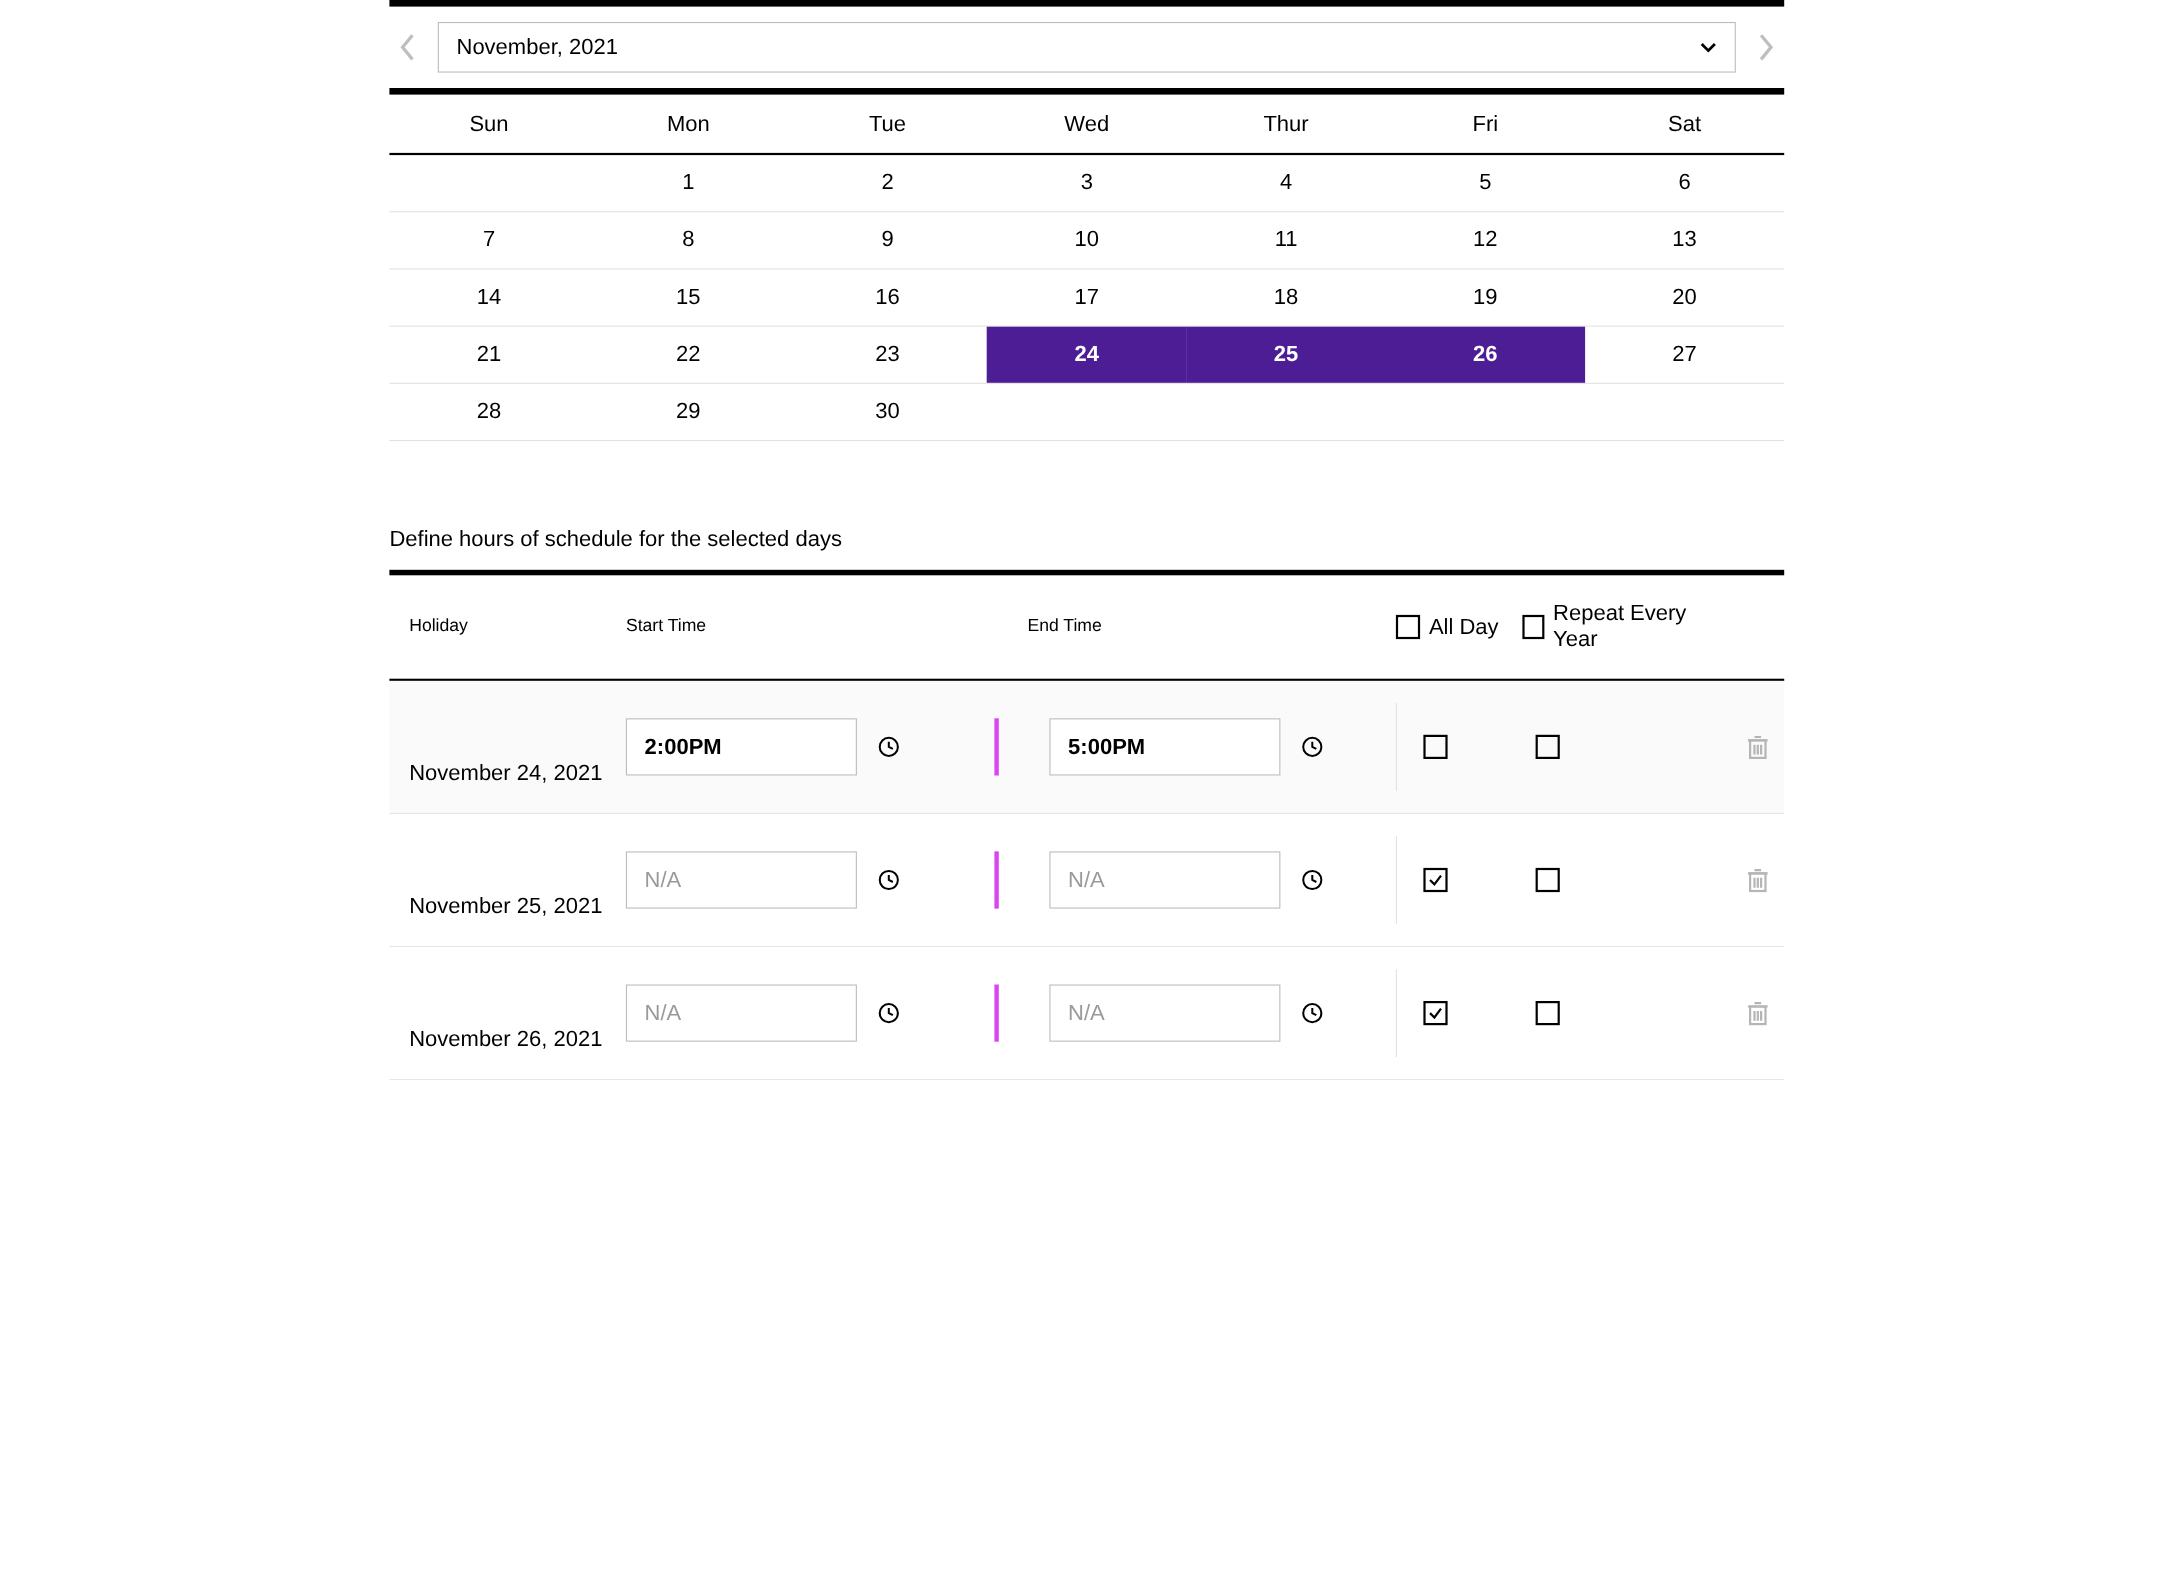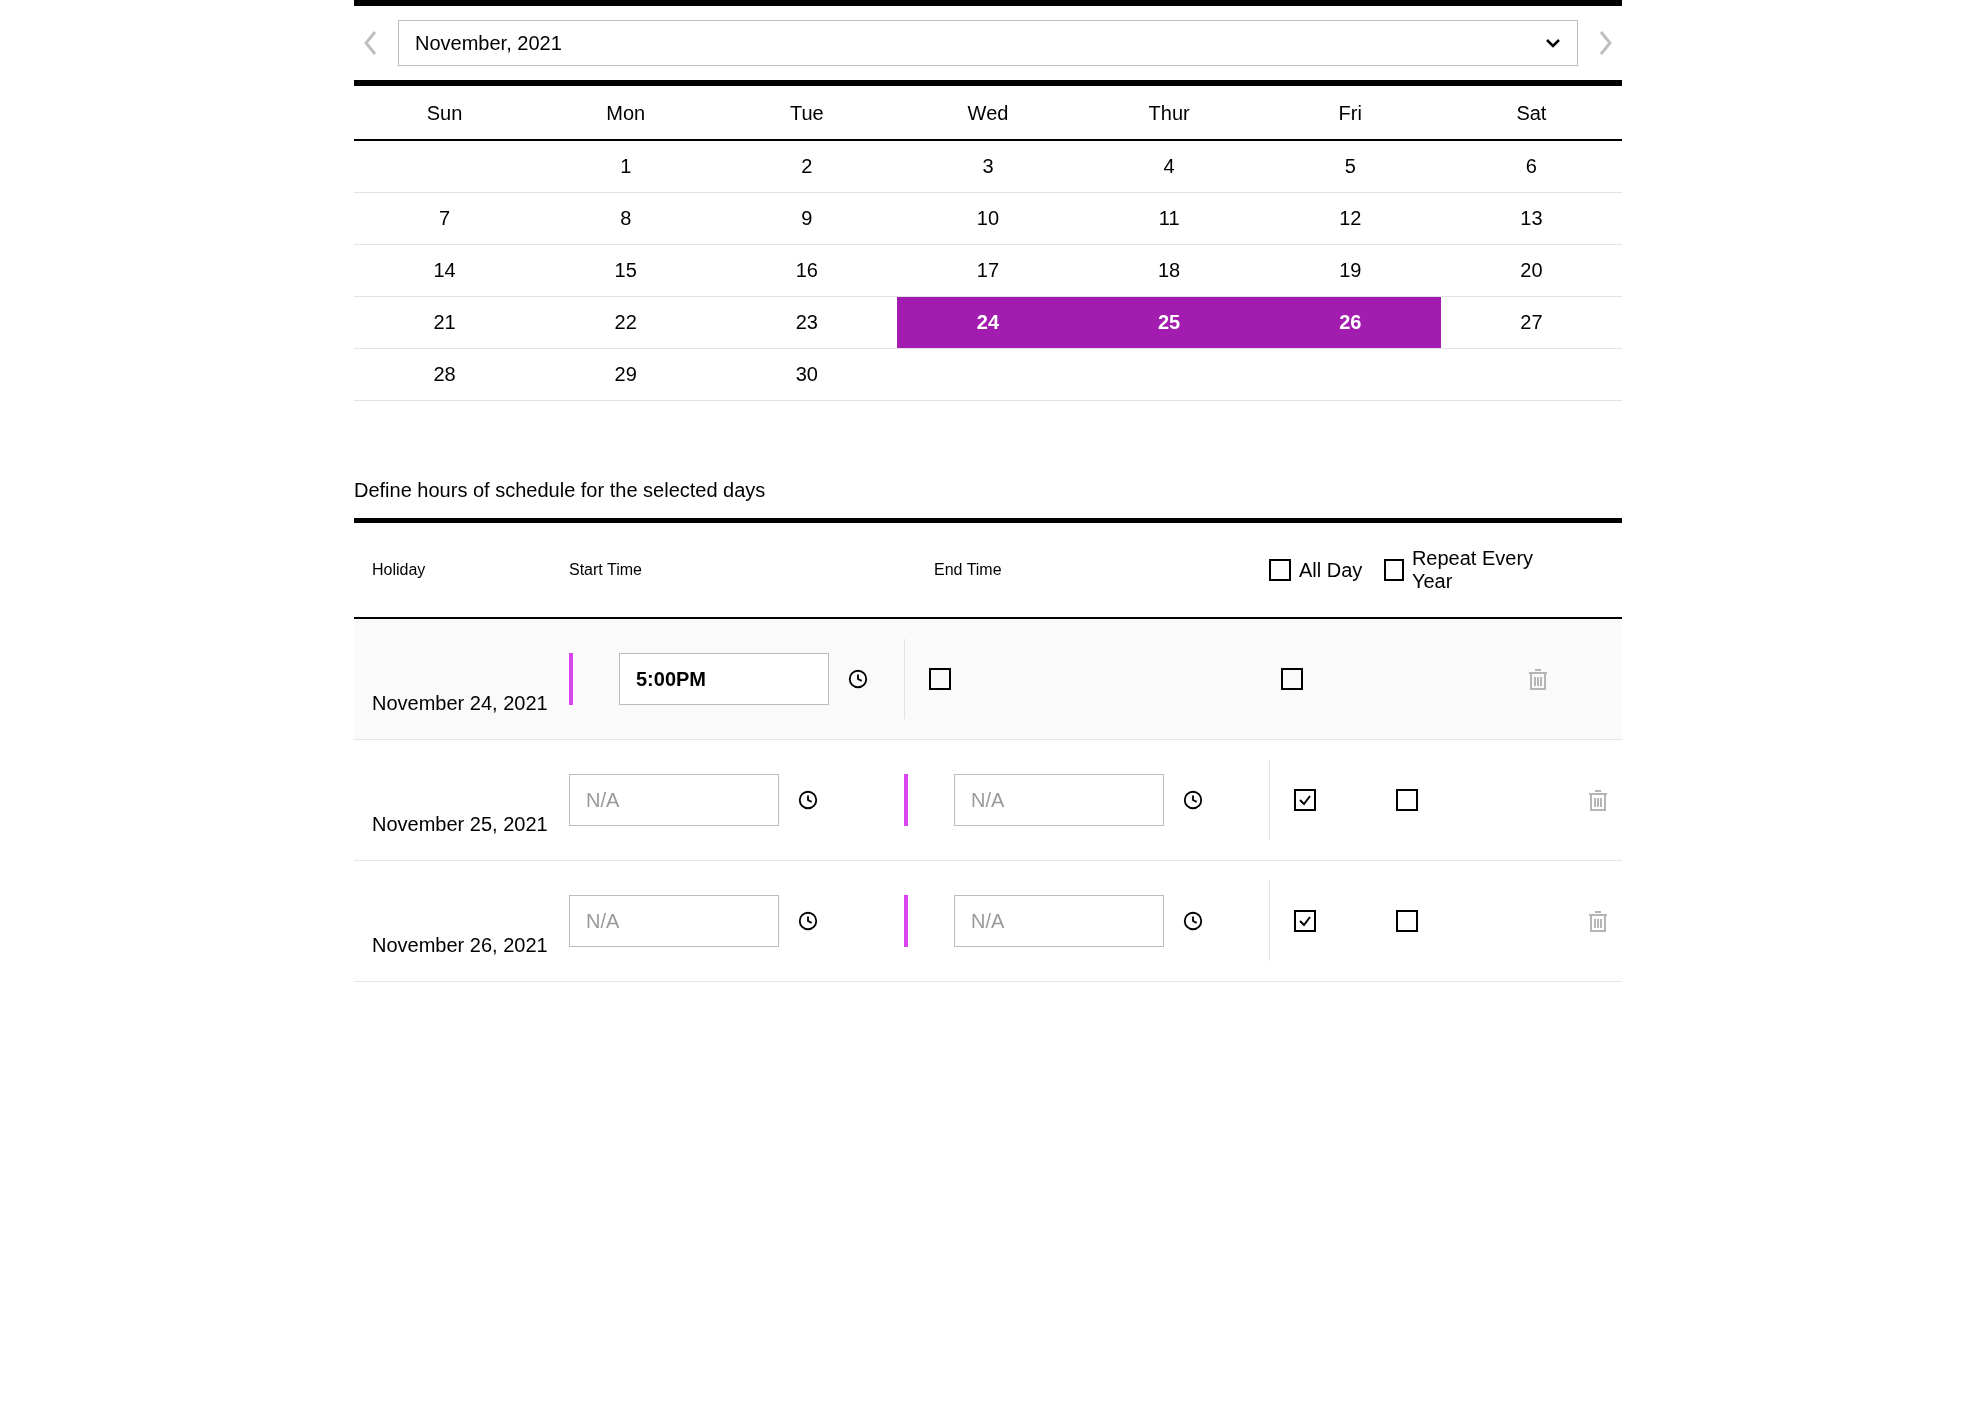--- a/index.html
+++ b/index.html
@@ -73,21 +73,21 @@
     border-bottom: 1px solid #e2e2e2;
   }
   .cal-body .day {
     text-align: center;
     padding: 14px 0;
     font-size: 20px;
     cursor: pointer;
   }
   .cal-body .day.empty { cursor: default; }
   .cal-body .day.selected {
-    background: #a21caf;
+    background: #4c1d95;
     color: #fff;
     font-weight: 700;
   }
 
   
   .schedule-title {
     margin-top: 78px;
     margin-bottom: 16px;
     font-size: 20px;
   }
@@ -294,20 +294,29 @@
               <polyline points="2,7 6,11 12,3" fill="none" stroke="#000" stroke-width="2"></polyline>
             </svg>
           </span>
         <span>Repeat Every Year</span>
       </div>
       <div></div>
     </div>
     <div id="sched-body">
         <div class="sched-row alt">
           <div class="holiday-cell">November 24, 2021</div>
+          <div class="time-cell">
+            <div class="time-input">2:00PM</div>
+            <span class="clock-icon">
+              <svg width="22" height="22" viewBox="0 0 24 24">
+                <circle cx="12" cy="12" r="9" fill="none" stroke="#000" stroke-width="2"></circle>
+                <polyline points="12,7 12,12 16,14" fill="none" stroke="#000" stroke-width="2"></polyline>
+              </svg>
+            </span>
+          </div>
           <div class="time-cell end">
             <div class="time-input">5:00PM</div>
             <span class="clock-icon">
               <svg width="22" height="22" viewBox="0 0 24 24">
                 <circle cx="12" cy="12" r="9" fill="none" stroke="#000" stroke-width="2"></circle>
                 <polyline points="12,7 12,12 16,14" fill="none" stroke="#000" stroke-width="2"></polyline>
               </svg>
             </span>
           </div>
           <div class="check-cell">

